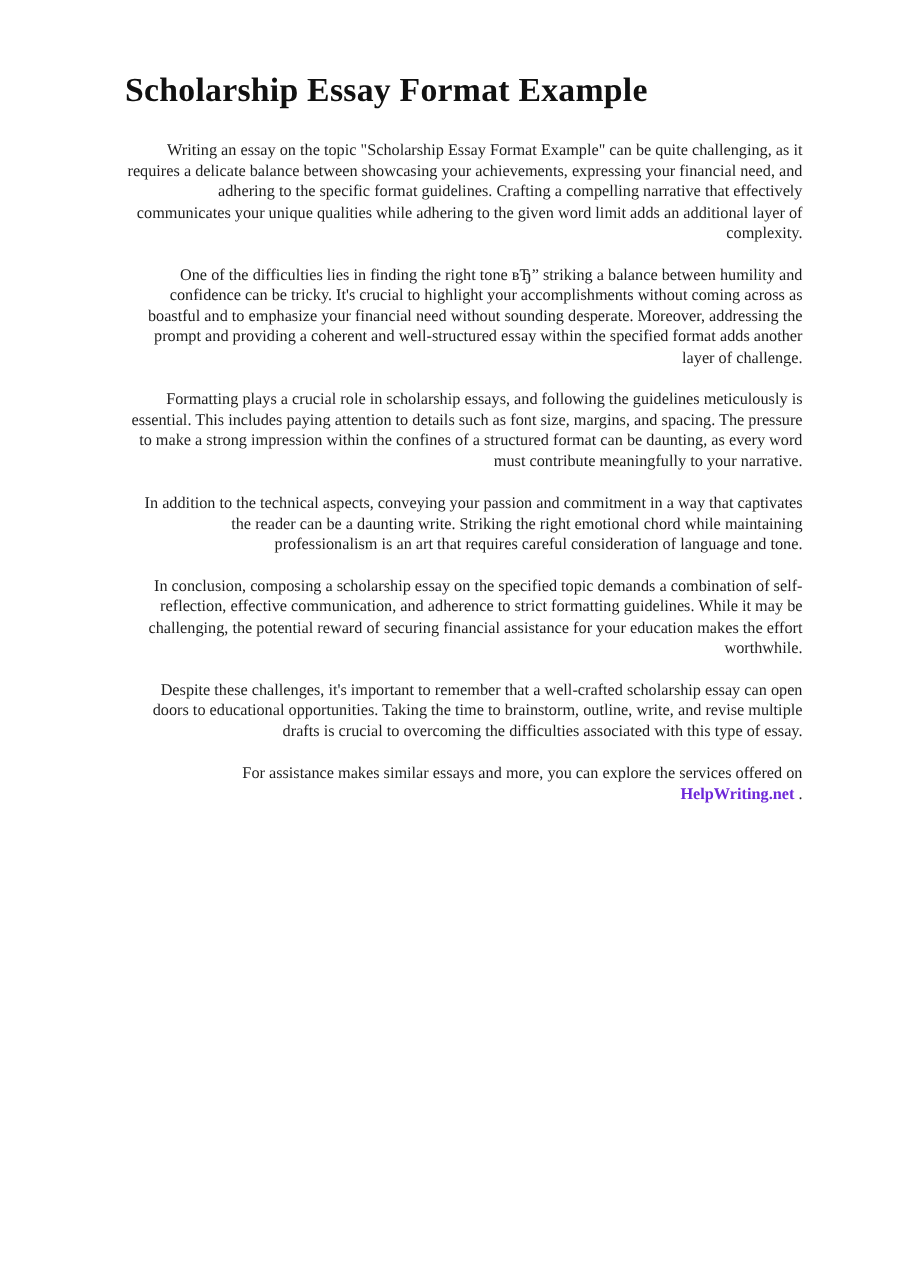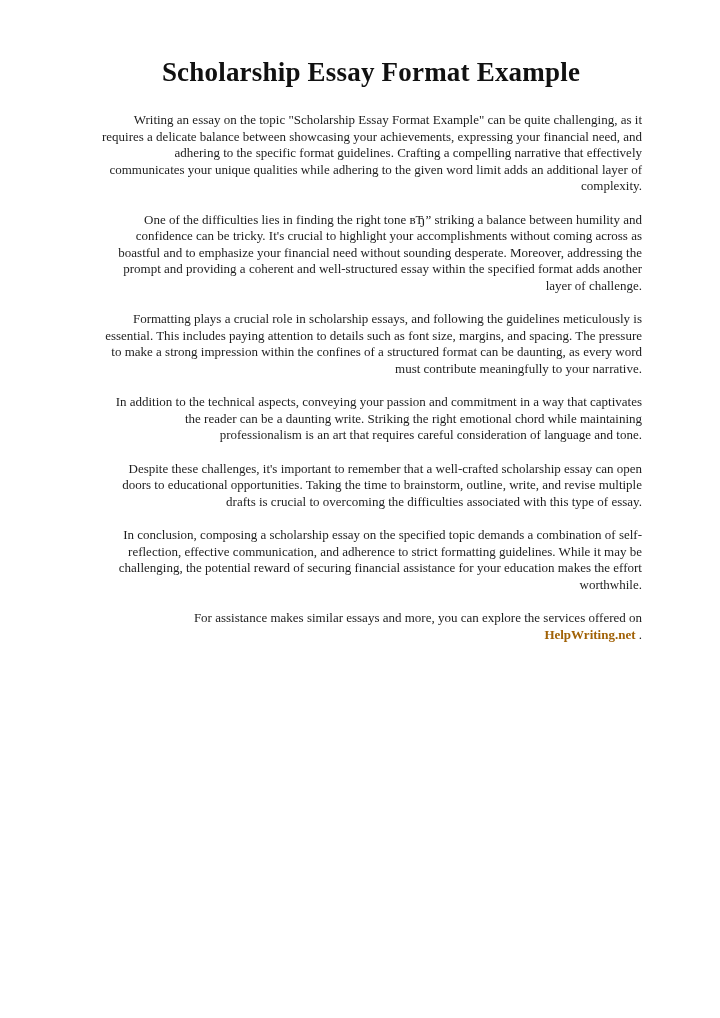--- a/index.html
+++ b/index.html
@@ -18,50 +18,50 @@
     box-sizing: border-box;
     width: 720px;
     height: 1018px;
     background: #ffffff;
     padding: 56px 78px 0 100px;
   }
   .doc-title {
     font-size: 27px;
     line-height: 32px;
     font-weight: bold;
-    text-align: center;
+    text-align: left;
     color: #111111;
     margin: 0 0 24px 0;
     letter-spacing: 0.2px;
   }
   .para {
     font-size: 13px;
     line-height: 16.5px;
     margin: 0 0 17px 0;
     max-width: 545px;
     text-align: right;
     color: #1d1d1d;
   }
   .brand {
     font-weight: bold;
-    color: #a16207;
+    color: #6d28d9;
   }
 </style>
 </head>
 <body>
 
 <div class="page">
   <h1 class="doc-title">Scholarship Essay Format Example</h1>
 
   <p class="para">Writing an essay on the topic "Scholarship Essay Format Example" can be quite challenging, as it requires a delicate balance between showcasing your achievements, expressing your financial need, and adhering to the specific format guidelines. Crafting a compelling narrative that effectively communicates your unique qualities while adhering to the given word limit adds an additional layer of complexity.</p>
 
   <p class="para">One of the difficulties lies in finding the right tone вЂ” striking a balance between humility and confidence can be tricky. It's crucial to highlight your accomplishments without coming across as boastful and to emphasize your financial need without sounding desperate. Moreover, addressing the prompt and providing a coherent and well-structured essay within the specified format adds another layer of challenge.</p>
 
   <p class="para">Formatting plays a crucial role in scholarship essays, and following the guidelines meticulously is essential. This includes paying attention to details such as font size, margins, and spacing. The pressure to make a strong impression within the confines of a structured format can be daunting, as every word must contribute meaningfully to your narrative.</p>
 
   <p class="para">In addition to the technical aspects, conveying your passion and commitment in a way that captivates the reader can be a daunting write. Striking the right emotional chord while maintaining professionalism is an art that requires careful consideration of language and tone.</p>
 
+  <p class="para">In conclusion, composing a scholarship essay on the specified topic demands a combination of self-reflection, effective communication, and adherence to strict formatting guidelines. While it may be challenging, the potential reward of securing financial assistance for your education makes the effort worthwhile.</p>
+
   <p class="para">Despite these challenges, it's important to remember that a well-crafted scholarship essay can open doors to educational opportunities. Taking the time to brainstorm, outline, write, and revise multiple drafts is crucial to overcoming the difficulties associated with this type of essay.</p>
-
-  <p class="para">In conclusion, composing a scholarship essay on the specified topic demands a combination of self-reflection, effective communication, and adherence to strict formatting guidelines. While it may be challenging, the potential reward of securing financial assistance for your education makes the effort worthwhile.</p>
 
   <p class="para"><span>For assistance makes similar essays and more, you can explore the services offered on </span><strong class="brand">HelpWriting.net</strong><span> .</span></p>
 </div>
 
 </body></html>

